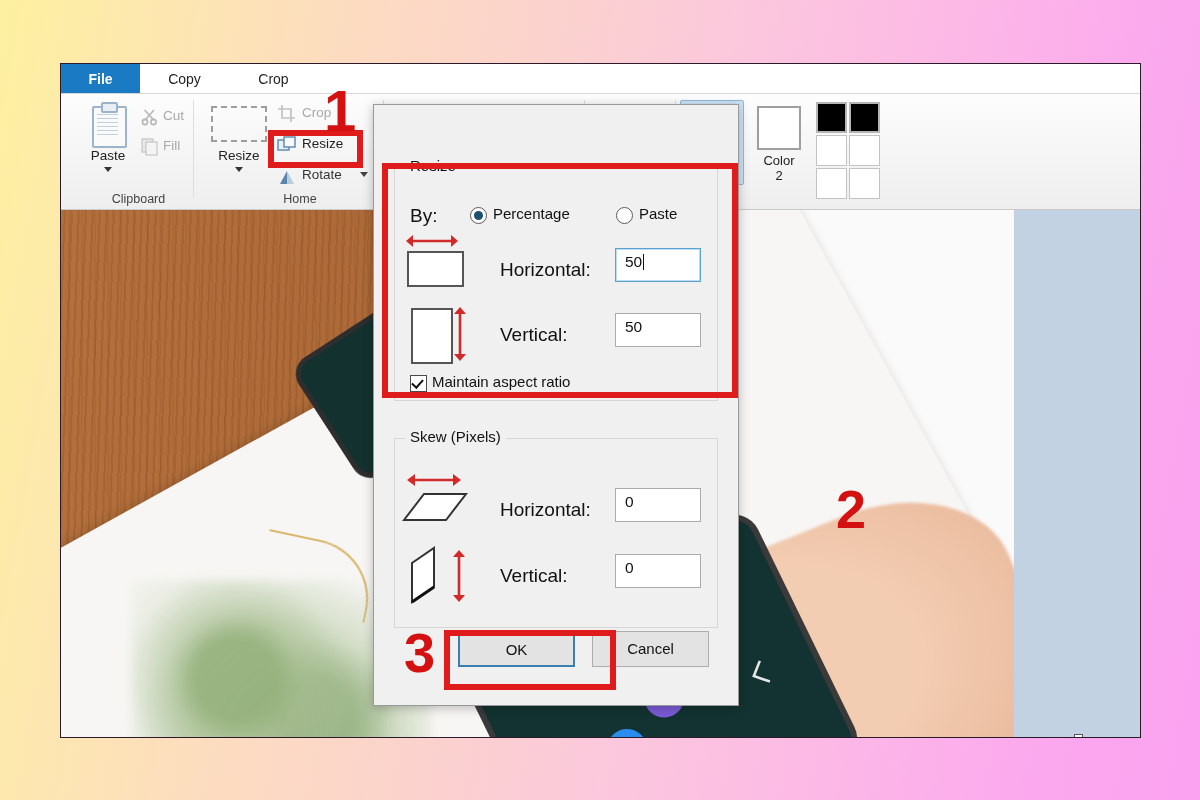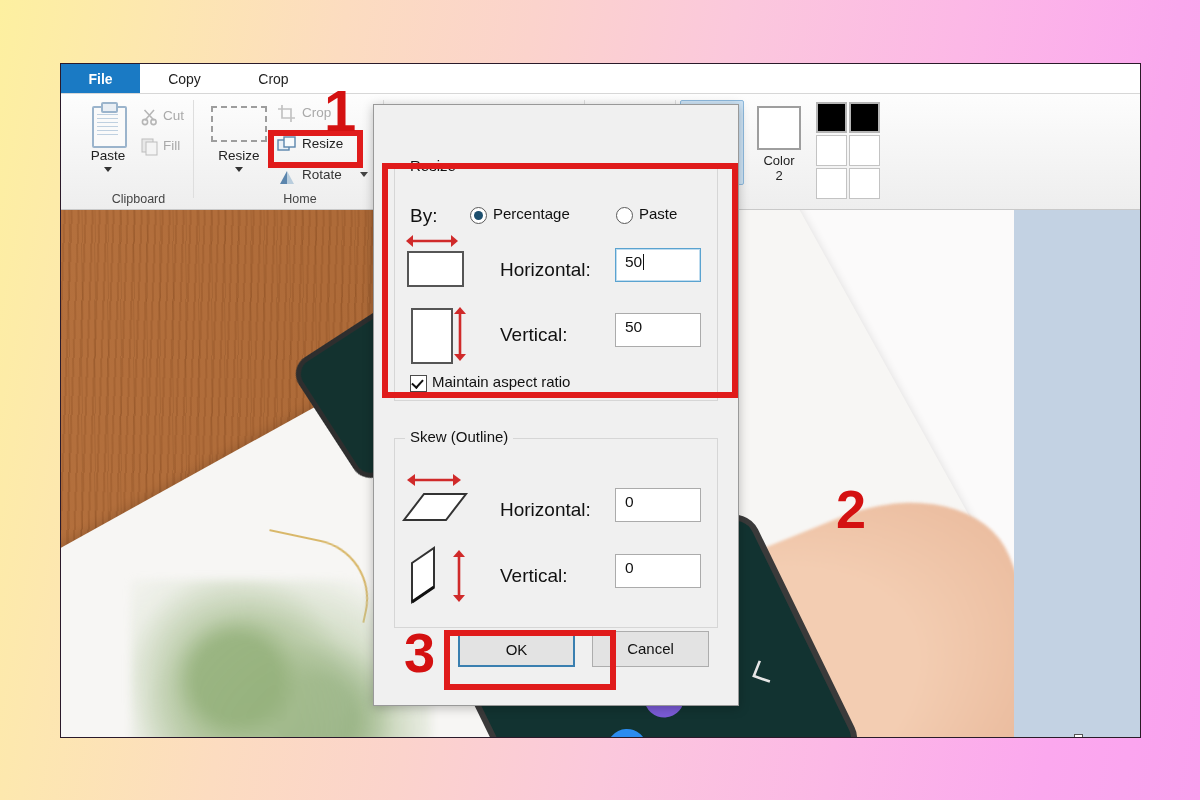--- a/index.html
+++ b/index.html
@@ -440,21 +440,21 @@
     <div class="txtbox" style="left:241px;top:208px;width:86px;height:34px;">
       <span>50</span>
     </div>
 
     <div class="chk" style="left:36px;top:268px;">
       <span class="box on"></span>
       <span class="clab">Maintain aspect ratio</span>
     </div>
 
     <div class="fieldset" style="left:20px;top:333px;width:322px;height:188px;">
-      <span class="fs-label">Skew (Outline)</span>
+      <span class="fs-label">Skew (Pixels)</span>
     </div>
 
     <svg style="position:absolute;left:30px;top:365px;" width="62" height="20" viewBox="0 0 62 20">
       <path d="M10 10 H50" stroke="#d02a2a" stroke-width="2.6"></path>
       <path d="M11 4 L3 10 L11 16 Z" fill="#d02a2a"></path>
         <path d="M49 4 L57 10 L49 16 Z" fill="#d02a2a"></path>
     </svg>
     <svg style="position:absolute;left:28px;top:383px;" width="70" height="42" viewBox="0 0 70 42">
       <path d="M22 6 L64 6 L44 32 L2 32 Z" fill="#fff" stroke="#333" stroke-width="2"></path>
     </svg>

